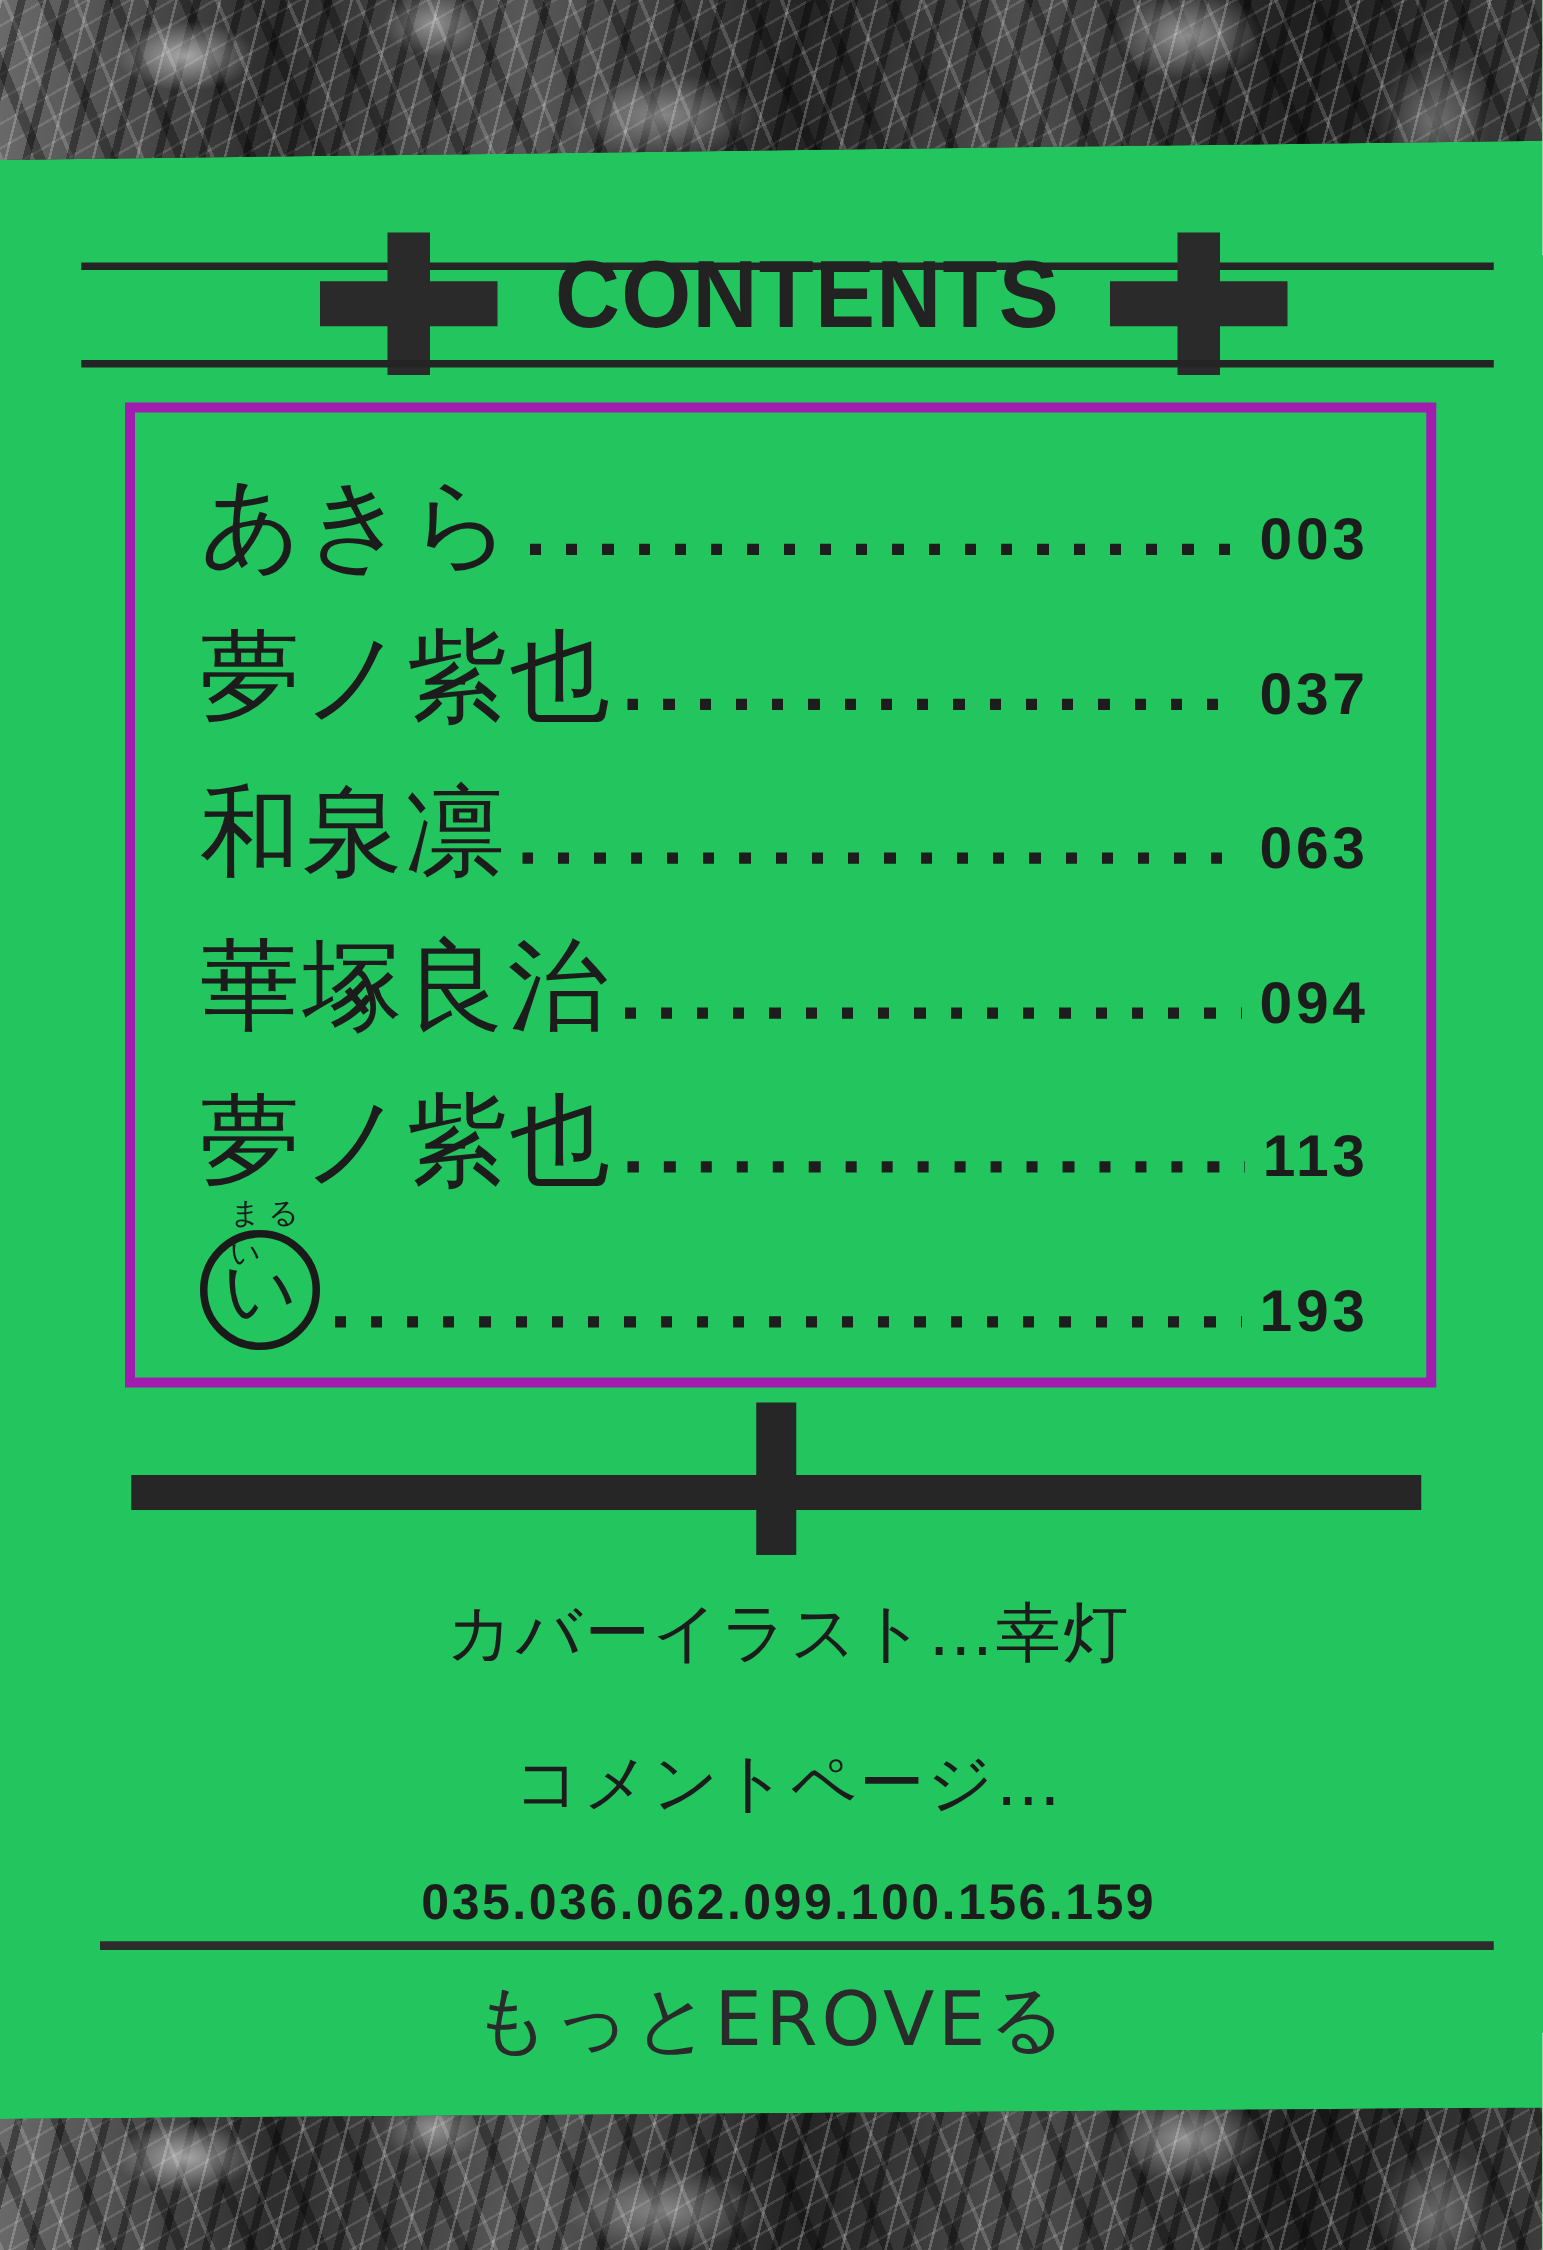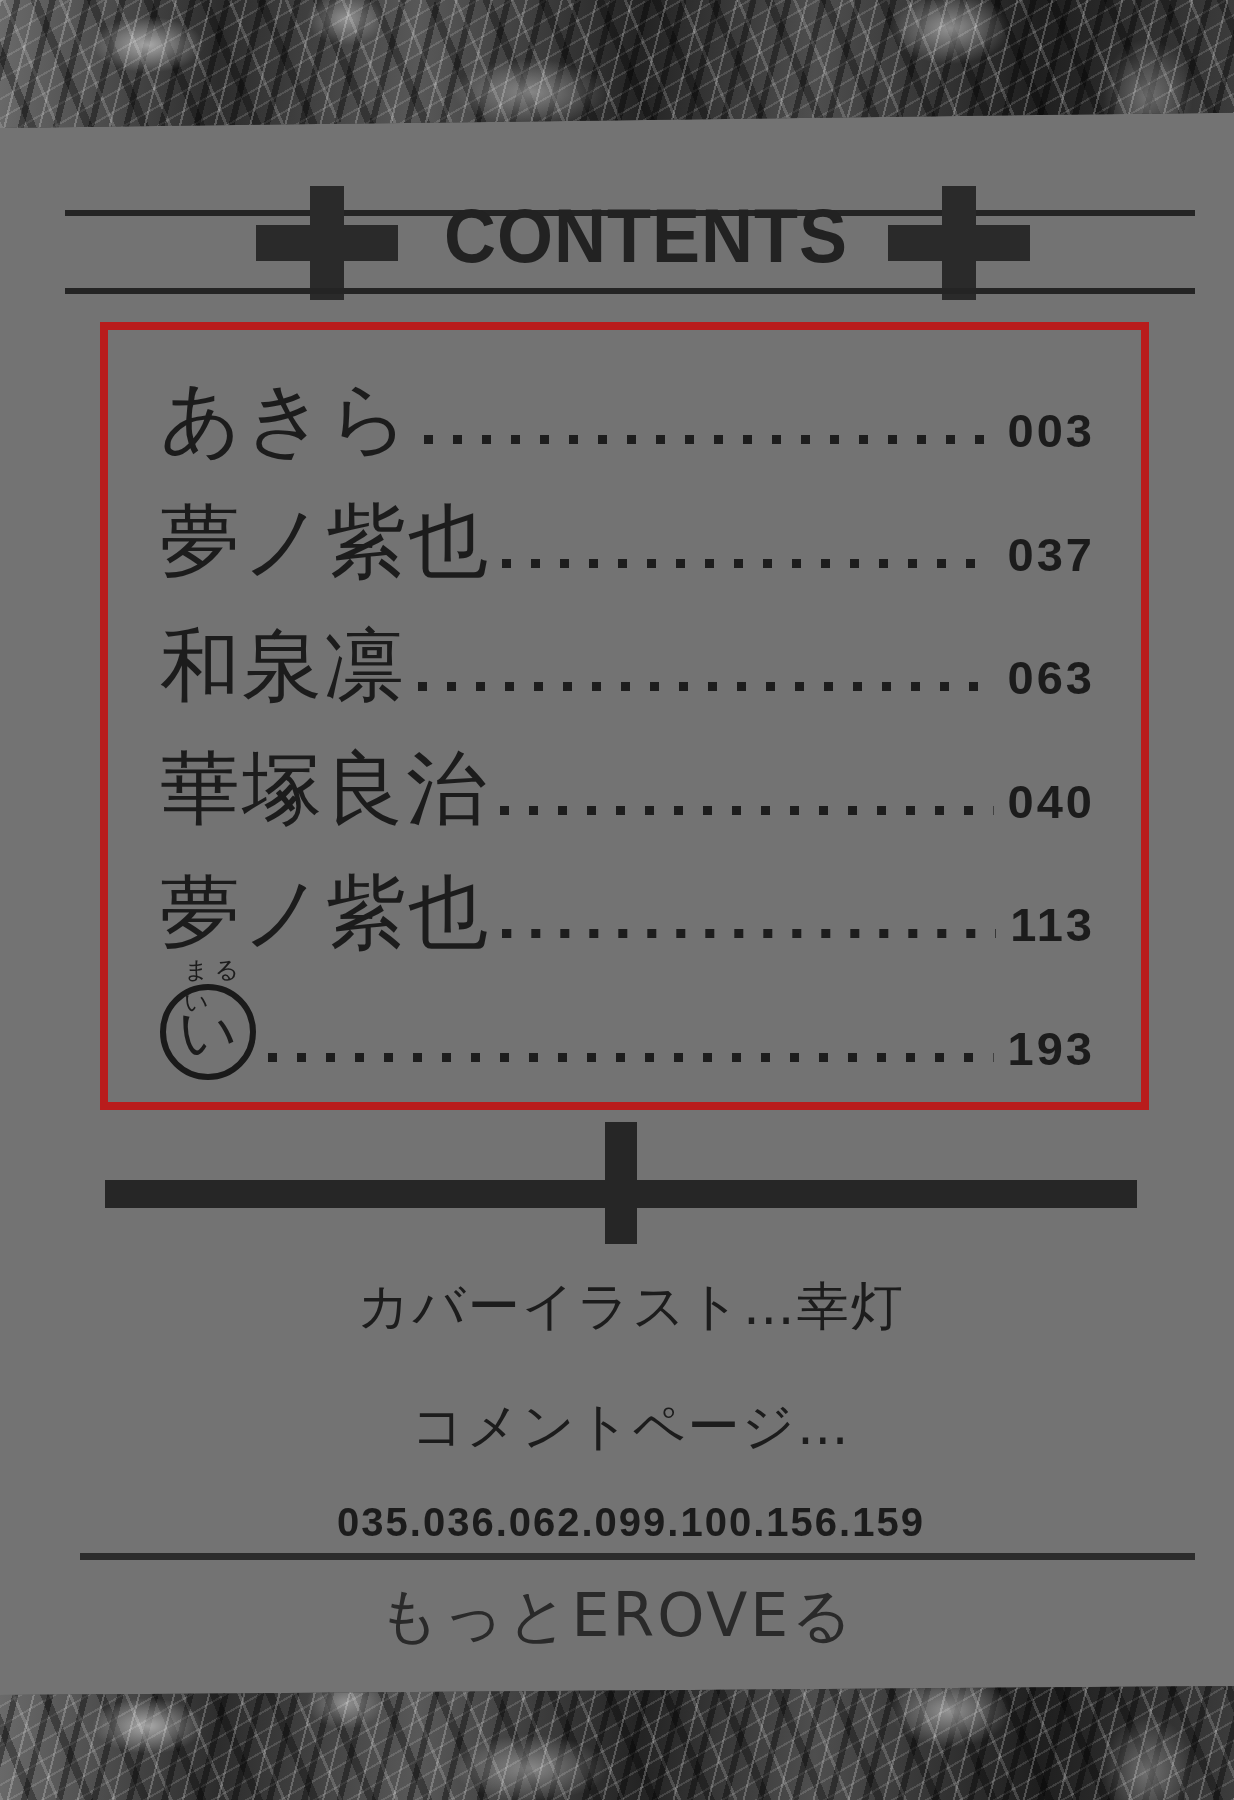--- a/index.html
+++ b/index.html
@@ -1,18 +1,18 @@
 <!DOCTYPE html>
 <html><head>
 <meta charset="utf-8">
 <style>
   html,body{margin:0;padding:0;background:#e9e7e4;}
   .sheet{
     position:relative;width:1234px;height:1800px;overflow:hidden;
-    background:#737373;color:#1c1c1c;
+    background:#22c55e;color:#1c1c1c;
     font-family:"DejaVu Sans",sans-serif;
   }
   
   .texture{
     position:absolute;left:0;right:0;
     background-color:#3f3f3f;
     background-image:
       radial-gradient(ellipse 90px 45px at 12% 35%, rgba(255,255,255,.55), transparent 62%),
       radial-gradient(ellipse 130px 55px at 43% 72%, rgba(255,255,255,.38), transparent 60%),
       radial-gradient(ellipse 100px 60px at 77% 22%, rgba(255,255,255,.48), transparent 60%),
@@ -39,21 +39,21 @@
   }
   .plus{position:absolute;width:142px;height:114px;}
   .plus::before{content:"";position:absolute;left:54px;top:0;width:34px;height:114px;background:#2a2a2a;}
   .plus::after{content:"";position:absolute;left:0;top:39px;width:142px;height:36px;background:#2a2a2a;}
   .plus-left{left:256px;top:186px;}
   .plus-right{left:888px;top:186px;}
 
   
   .toc-box{
     position:absolute;left:100px;top:322px;width:1049px;height:788px;
-    border:8px solid #b91c1c;box-sizing:border-box;
+    border:8px solid #a21caf;box-sizing:border-box;
     padding:16px 46px 22px 52px;
     display:flex;flex-direction:column;justify-content:space-between;
   }
   .toc-row{display:flex;align-items:flex-end;height:116px;}
   .toc-title{font-size:80px;line-height:1.08;letter-spacing:2px;white-space:nowrap;}
   .leader{
     flex:1;height:9px;margin:0 14px 18px 12px;
     background-image:repeating-linear-gradient(to right,#1d1d1d 0 9px,transparent 9px 29px);
     background-position:right bottom;background-repeat:repeat-x;
   }
@@ -117,21 +117,21 @@
 
     <div class="toc-row">
       <span class="toc-title">和泉凛</span>
       <span class="leader"></span>
       <span class="toc-page">063</span>
     </div>
 
     <div class="toc-row">
       <span class="toc-title">華塚良治</span>
       <span class="leader"></span>
-      <span class="toc-page">040</span>
+      <span class="toc-page">094</span>
     </div>
 
     <div class="toc-row">
       <span class="toc-title">夢ノ紫也</span>
       <span class="leader"></span>
       <span class="toc-page">113</span>
     </div>
 
     <div class="toc-row">
       <span class="maru-wrap">

